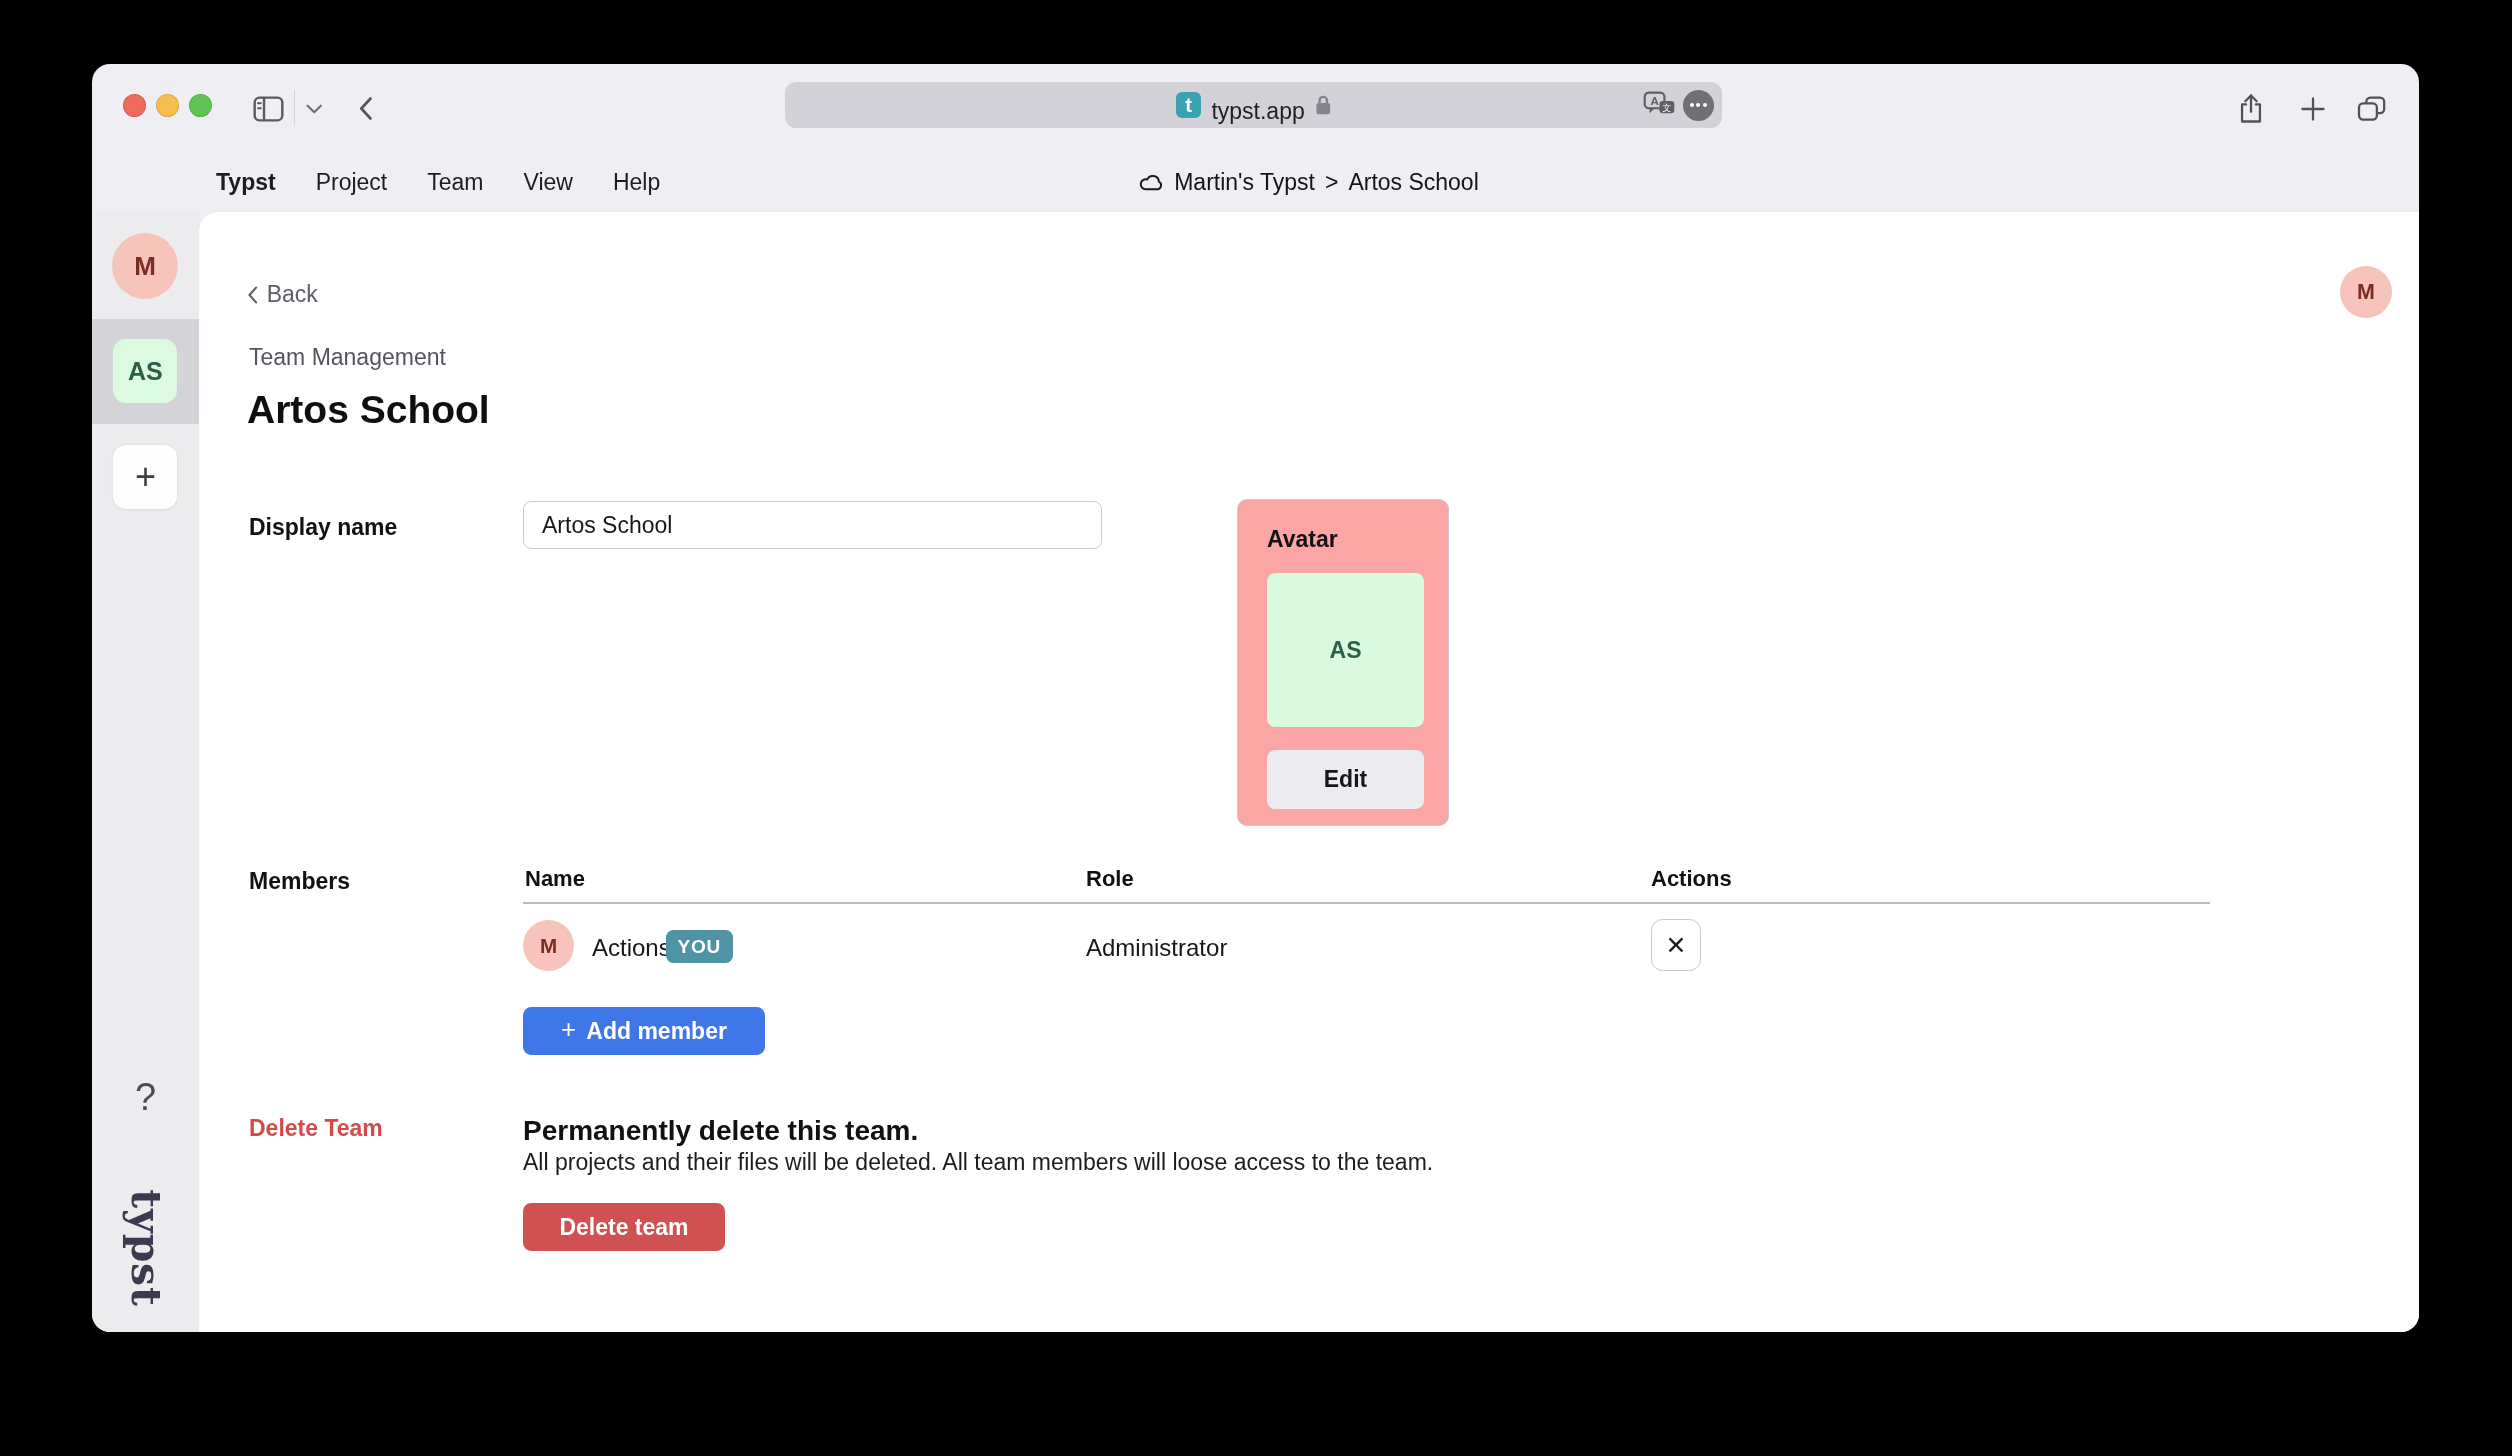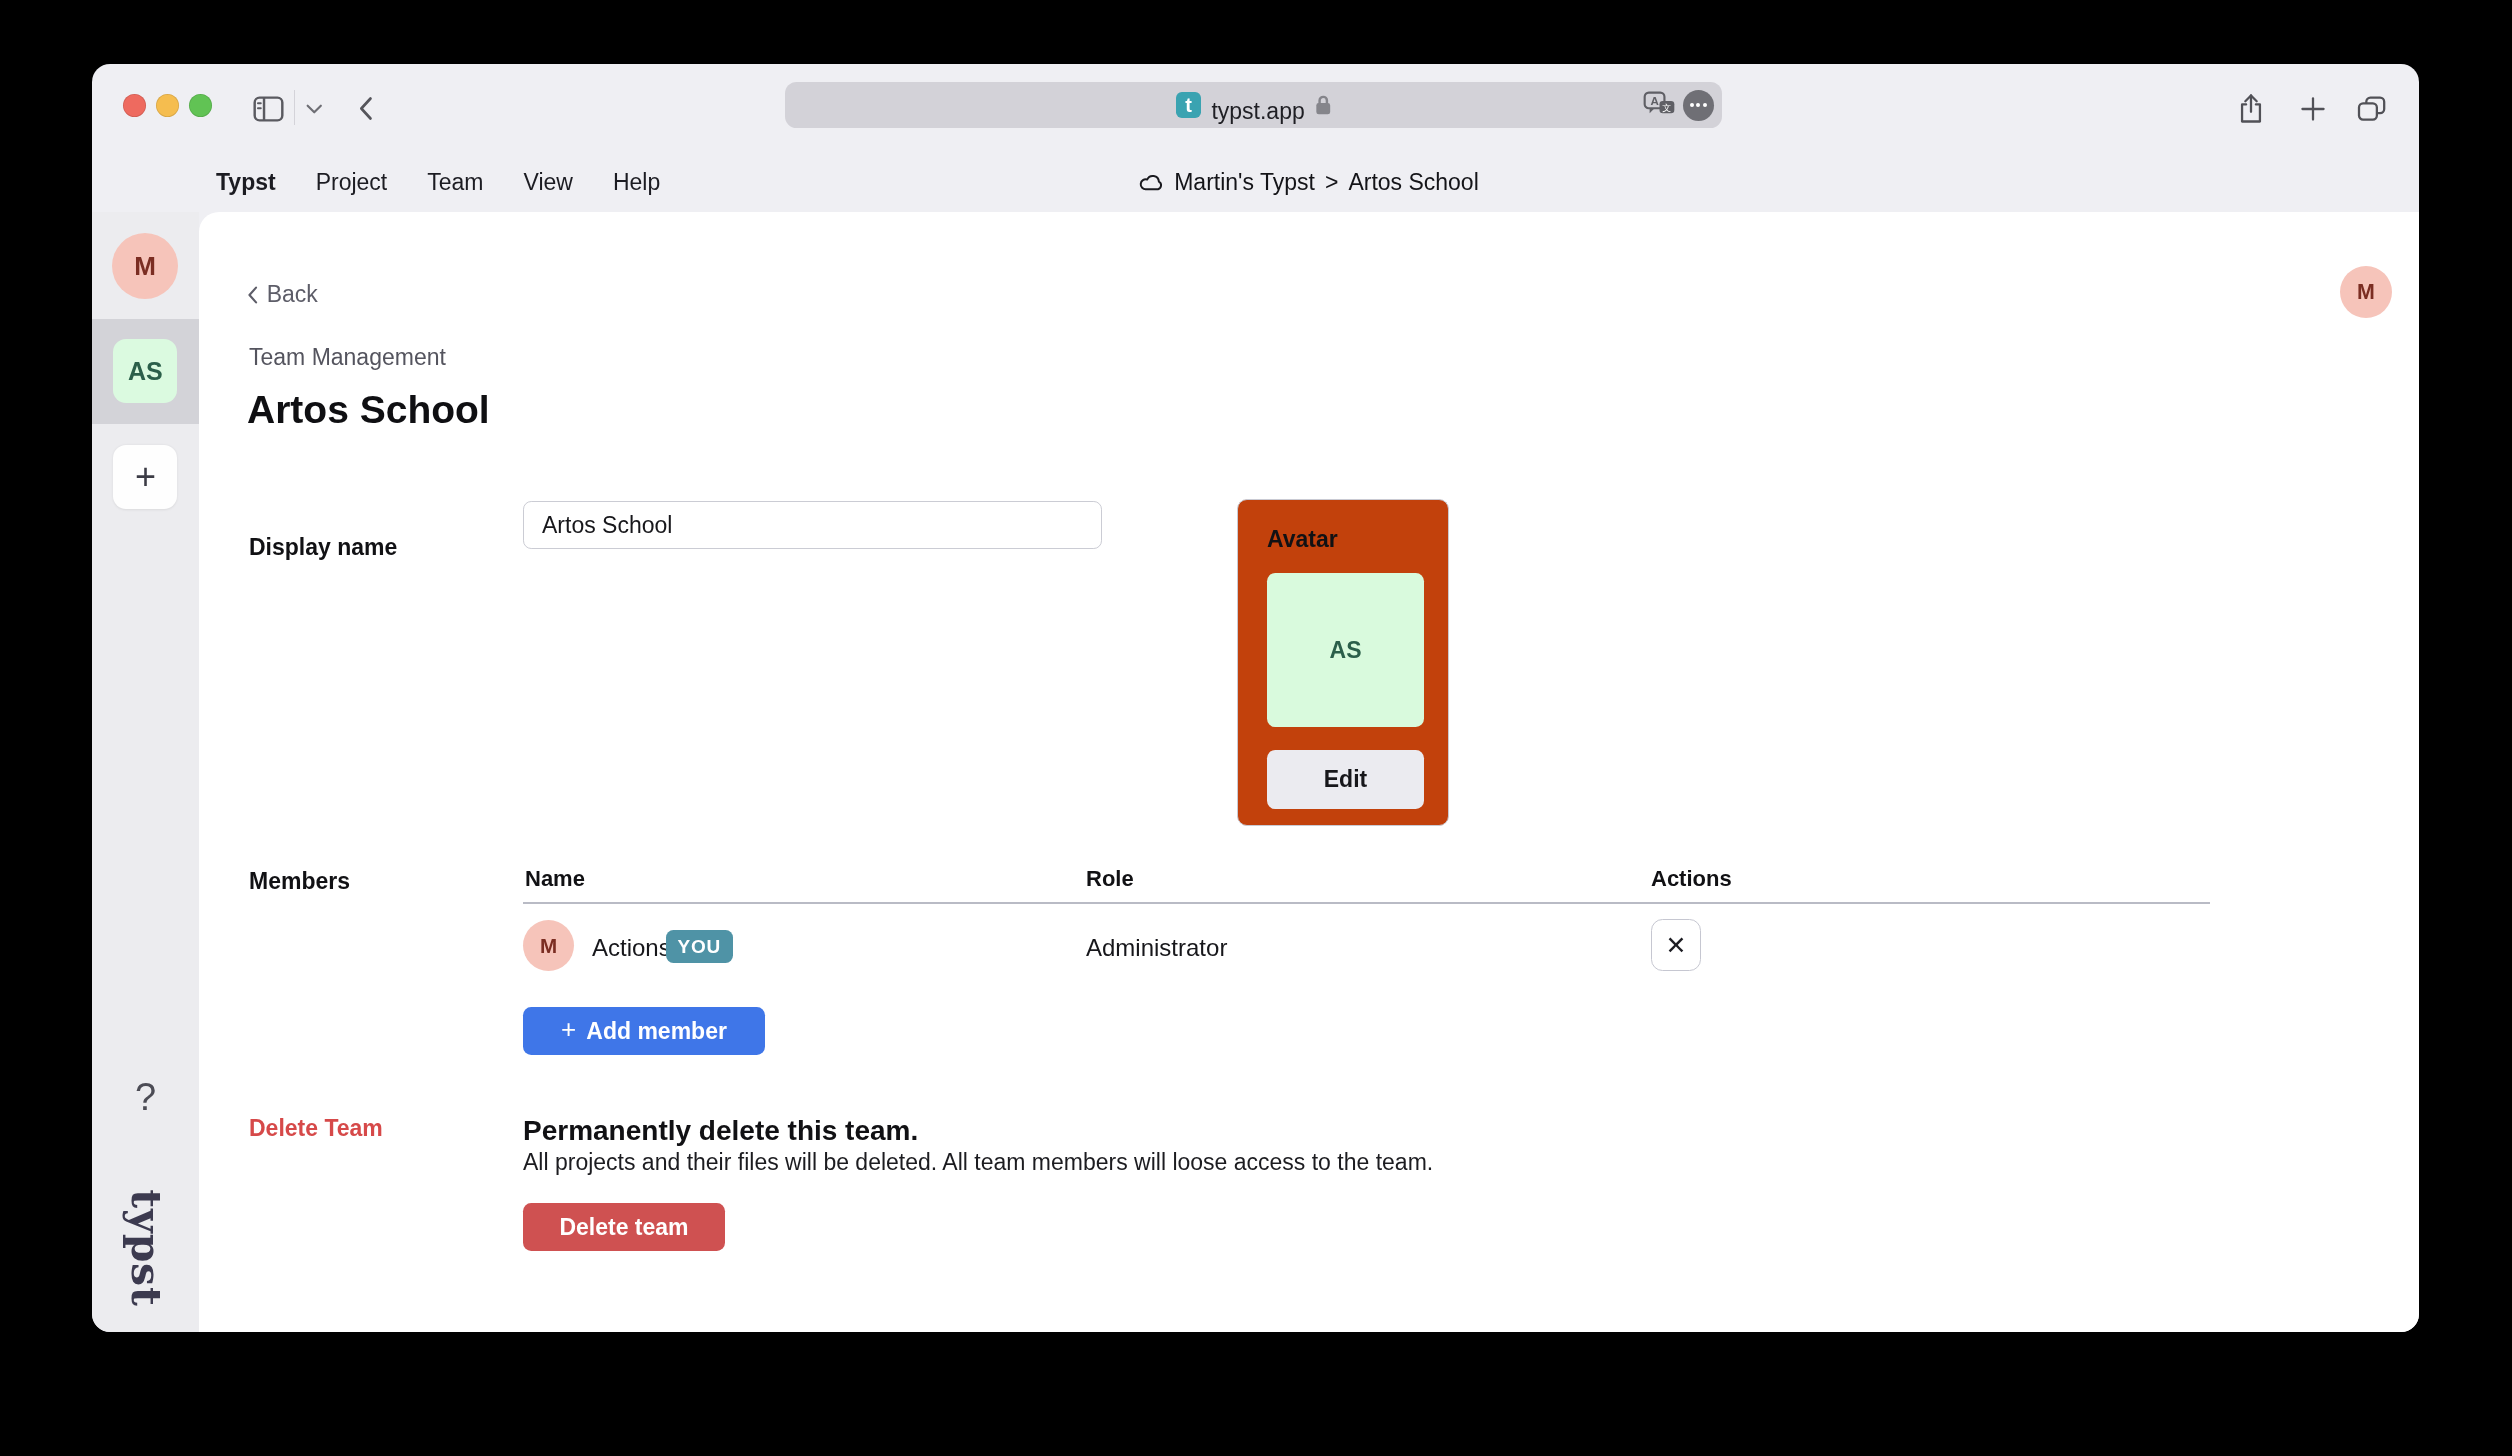--- a/index.html
+++ b/index.html
@@ -64,21 +64,21 @@
   .content-avatar { position:absolute; left:2141px; top:54px; width:52px; height:52px; border-radius:50%;
              background:#f6c4ba; color:#7b2d22; font-weight:bold; font-size:21.4px;
              display:flex; align-items:center; justify-content:center; }
 
   .field-label { position:absolute; left:50px; font-size:23px; font-weight:bold; color:#111114; }
   .display-input { position:absolute; left:324px; top:289px; width:579px; height:48px; border:1.2px solid #cbccd4;
              border-radius:8.2px; font-size:23px; color:#17171b; padding:0 18px; outline:none; background:#fff;
              font-family:"Liberation Sans", sans-serif; }
 
   .avatar-card { position:absolute; left:1038px; top:287px; width:212px; height:327px;
-             border:1.2px solid #c9cad3; border-radius:10px; background:#c2410c; }
+             border:1.2px solid #c9cad3; border-radius:10px; background:#fca5a5; }
   .avatar-card-title { position:absolute; left:29px; top:26px; font-size:23px; font-weight:bold; color:#111114; }
   .avatar-card-box { position:absolute; left:29px; top:73px; width:157px; height:154px; border-radius:8.2px;
              background:#d9fadd; color:#2b5f4a; font-weight:bold; font-size:23px;
              display:flex; align-items:center; justify-content:center; }
   .avatar-card-edit { position:absolute; left:29px; top:250px; width:157px; height:59px; border-radius:8.2px;
              background:#ebebf0; border:none; font-size:23px; font-weight:bold; color:#17171b;
              font-family:"Liberation Sans", sans-serif; display:flex; align-items:center; justify-content:center; }
 
   .th { position:absolute; top:654px; font-size:22px; font-weight:bold; color:#111114; }
   .table-rule { position:absolute; left:324px; top:690px; width:1687px; height:1.6px; background:#b9bbc5; }
@@ -234,21 +234,21 @@
         <span>Back</span>
       </div>
 
       <div class="content-avatar">
         <span>M</span>
       </div>
 
       <div class="eyebrow">Team Management</div>
       <h1 class="page-title">Artos School</h1>
 
-      <label class="field-label" style="top:302px;margin-top:20px;">Display name</label>
+      <label class="field-label" style="top:302px;">Display name</label>
       <input class="display-input" type="text" value="Artos School" style="">
 
       <div class="avatar-card">
         <div class="avatar-card-title">Avatar</div>
         <div class="avatar-card-box">
           <span>AS</span>
         </div>
         <button class="avatar-card-edit">Edit</button>
       </div>
 

